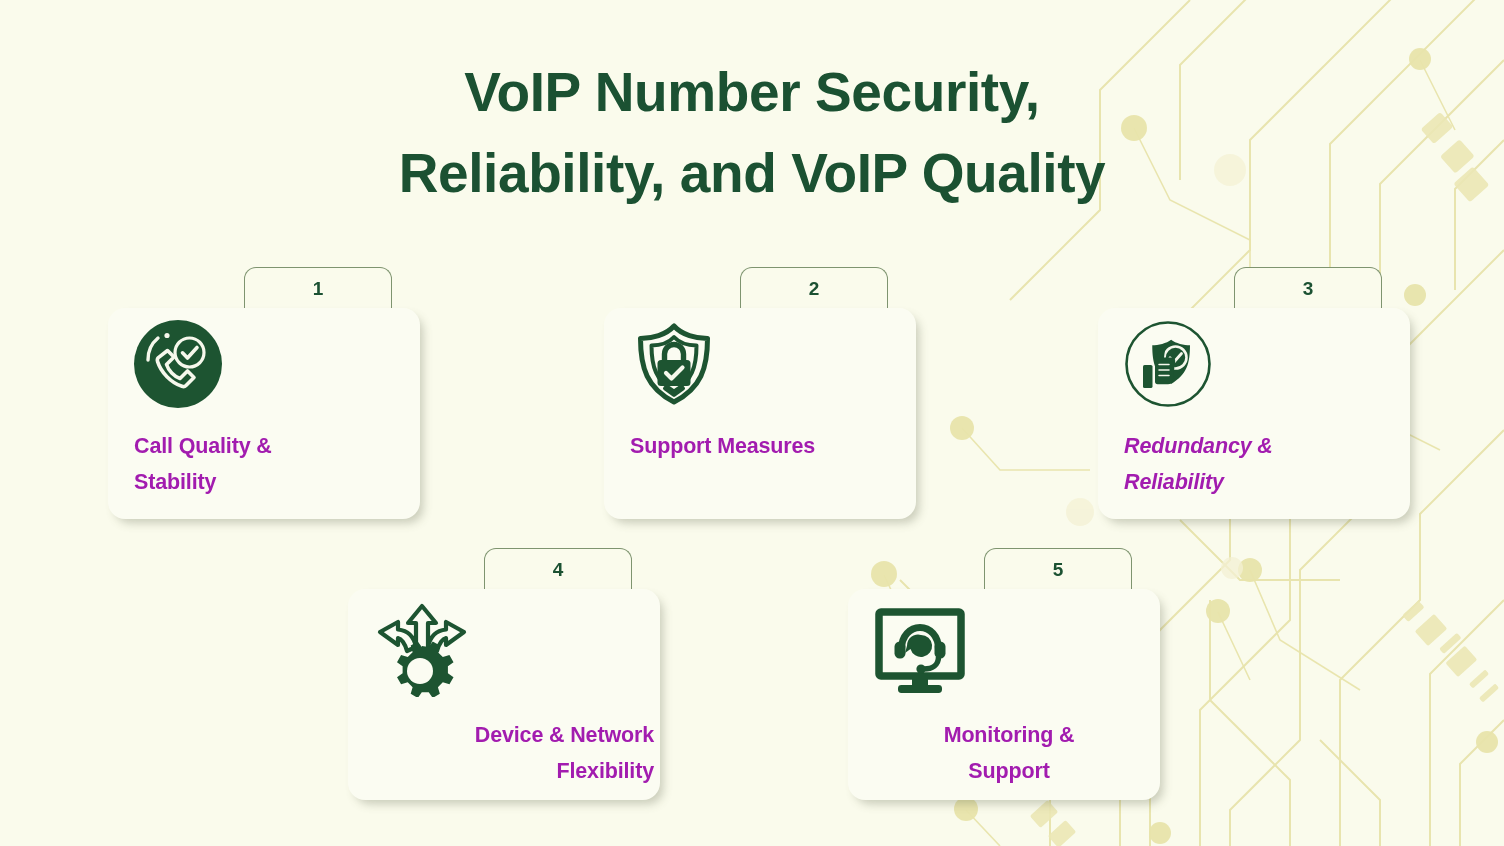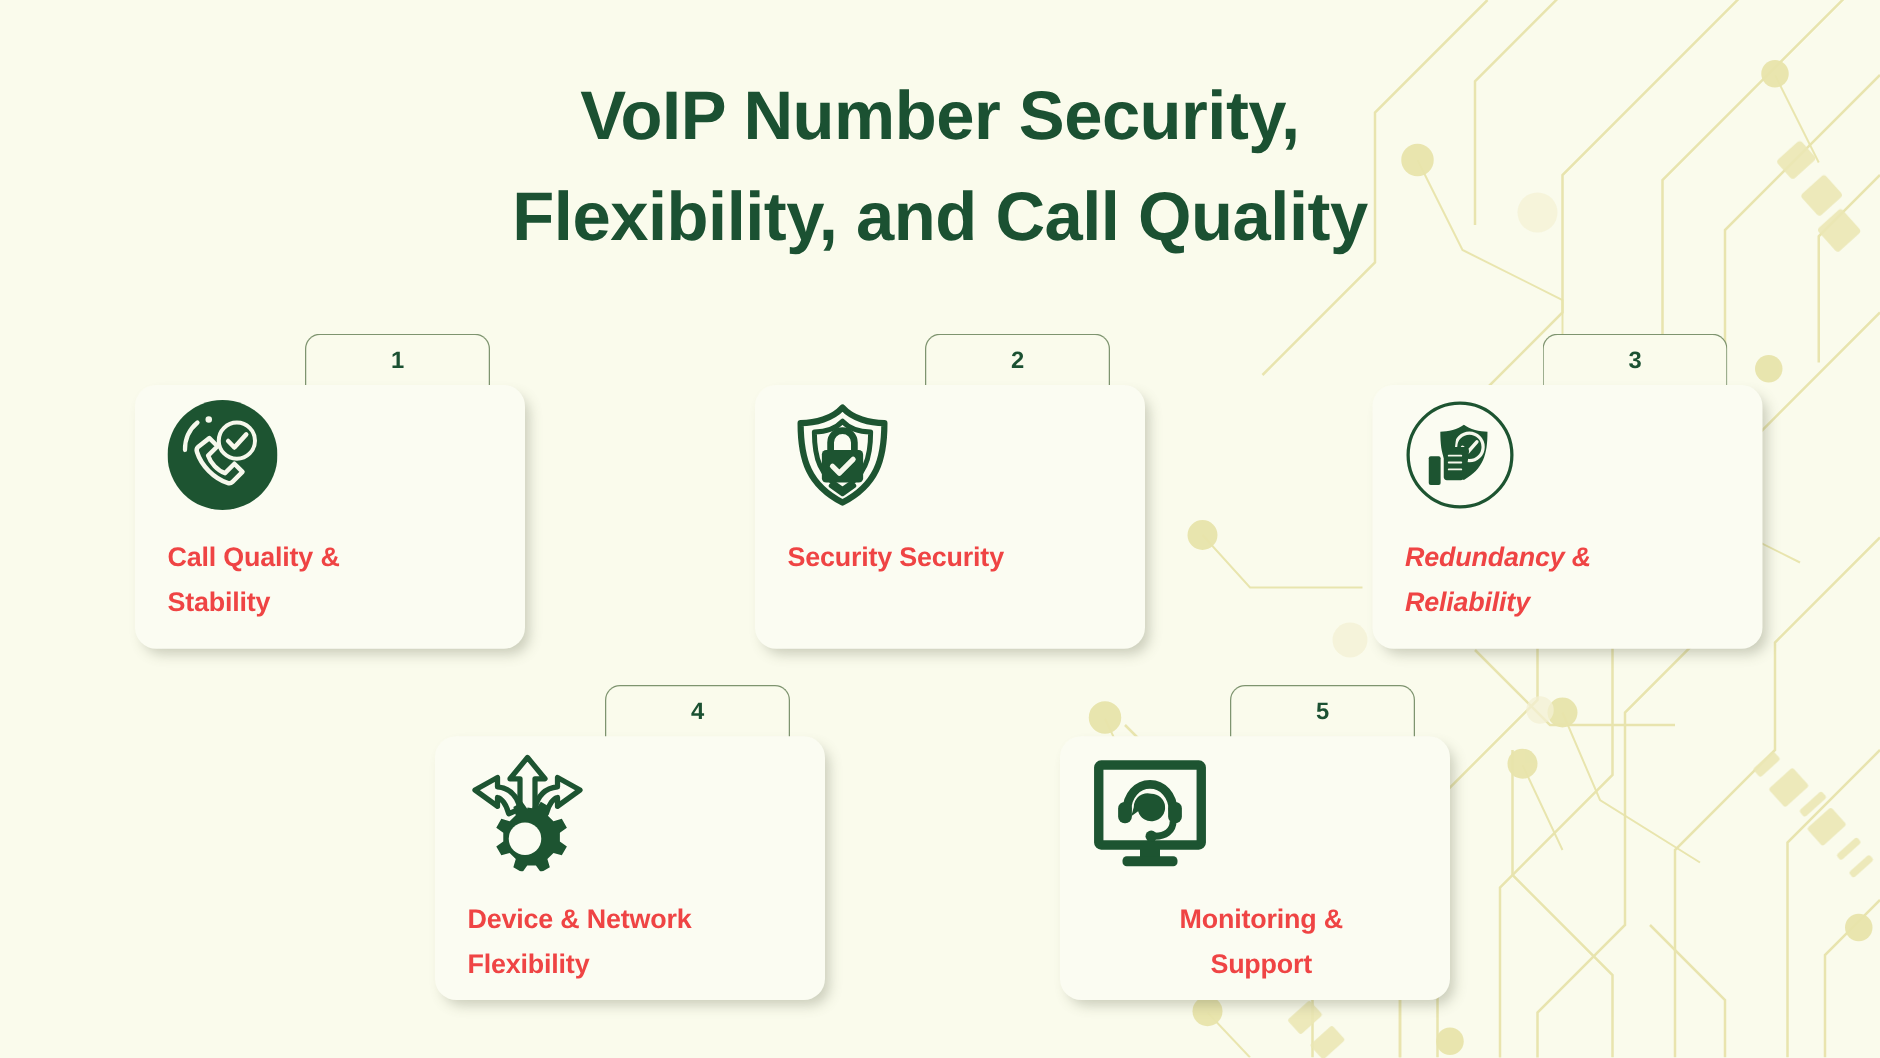--- a/index.html
+++ b/index.html
@@ -78,21 +78,21 @@
     box-shadow: 5px 6px 10px -2px rgba(90, 95, 70, 0.30);
     z-index: 2;
   }
   .card-icon {
     position: absolute;
     left: 26px;
   }
   .card-label {
     position: absolute;
     left: 26px;
-    color: #ef4444;
+    color: #a21caf;
     font-size: 21.5px;
     font-weight: bold;
     line-height: 1.68;
     white-space: pre-line;
     letter-spacing: -0.15px;
   }
 </style>
 </head>
 <body>
 
@@ -157,21 +157,21 @@
 
   <g fill="#f4f1d4" opacity="0.75">
     <circle cx="1232" cy="568" r="11"></circle>
     <circle cx="1080" cy="512" r="14"></circle>
     <circle cx="1330" cy="400" r="13"></circle>
     <circle cx="1230" cy="170" r="16"></circle>
   </g>
 </svg>
 
 <div id="page-title">VoIP Number Security,
-Flexibility, and Call Quality</div>
+Reliability, and VoIP Quality</div>
 
 <div id="cards-layer">
 
   <div class="card" style="left:108px; top:267px; width:312px; height:252px;">
     <div class="card-tab" style="left:136px; width:148px; height:52px;">
       <span class="card-number">1</span>
     </div>
     <div class="card-body" style="left:0; top:41px; width:312px; height:211px;">
       <div class="card-icon" style="top:12px; width:88px; height:88px;">
         <svg viewBox="0 0 88 88" width="88" height="88" xmlns="http://www.w3.org/2000/svg">
@@ -199,21 +199,21 @@
           <path d="M44 6 C36 15 22 18.5 10.5 18.5 C10.5 48 17 68 44 82 C71 68 77.5 48 77.5 18.5
                    C66 18.5 52 15 44 6 Z" fill="none" stroke="#1d5431" stroke-width="5" stroke-linejoin="round"></path>
           <path d="M44 17 C38.5 23 29.5 25.5 21.5 25.5 C21.5 46.5 26 61 44 71.5 C62 61 66.5 46.5 66.5 25.5
                    C58.5 25.5 49.5 23 44 17 Z" fill="none" stroke="#1d5431" stroke-width="4" stroke-linejoin="round"></path>
           <path d="M34.5 41 L34.5 34 A9.5 9.5 0 0 1 53.5 34 L53.5 41" fill="none" stroke="#1d5431" stroke-width="5.4" stroke-linecap="round"></path>
           <rect x="27.5" y="40" width="33" height="26" rx="3.5" fill="#1d5431"></rect>
           <path d="M36 53 L41.5 58.5 L52.5 47.5" stroke="#f6f8ec" stroke-width="4.2" fill="none" stroke-linecap="round" stroke-linejoin="round"></path>
           <path d="M35 68.5 L44 75 L53 68.5" stroke="#1d5431" stroke-width="4" fill="none" stroke-linecap="round" stroke-linejoin="round"></path>
         </svg>
       </div>
-      <div class="card-label" style="top:120px; width:270px;">Security Security</div>
+      <div class="card-label" style="top:120px; width:270px;">Support Measures</div>
     </div>
   </div>
 
   <div class="card" style="left:1098px; top:267px; width:312px; height:252px;">
     <div class="card-tab" style="left:136px; width:148px; height:52px;">
       <span class="card-number">3</span>
     </div>
     <div class="card-body" style="left:0; top:41px; width:312px; height:211px;">
       <div class="card-icon" style="top:12px; width:88px; height:88px;">
         <svg viewBox="0 0 88 88" width="88" height="88" xmlns="http://www.w3.org/2000/svg">
@@ -253,21 +253,21 @@
 
             <path d="M48 44
                      l6.6 1.1 3.9 -5.5 7 4 -1.9 6.5 4.8 4.8 6.5 -1.9 4 7 -5.5 3.9 0 6.8
                      5.5 3.9 -4 7 -6.5 -1.9 -4.8 4.8 1.9 6.5 -7 4 -3.9 -5.5 -6.8 0
                      -3.9 5.5 -7 -4 1.9 -6.5 -4.8 -4.8 -6.5 1.9 -4 -7 5.5 -3.9 0 -6.8
                      -5.5 -3.9 4 -7 6.5 1.9 4.8 -4.8 -1.9 -6.5 7 -4 3.9 5.5 Z" transform="translate(-3,-2) scale(1.02) translate(2,2)"></path>
             <circle cx="46" cy="70" r="13" fill="#fbfcf2"></circle>
           </g>
         </svg>
       </div>
-      <div class="card-label" style="top:128px; width:280px;">Device &amp; Network
+      <div class="card-label" style="top:128px; width:280px;text-align:right;">Device &amp; Network
 Flexibility</div>
     </div>
   </div>
 
   <div class="card" style="left:848px; top:548px; width:312px; height:252px;">
     <div class="card-tab" style="left:136px; width:148px; height:52px;">
       <span class="card-number">5</span>
     </div>
     <div class="card-body" style="left:0; top:41px; width:312px; height:211px;text-align:center;">
       <div class="card-icon" style="top:18px; width:92px; height:88px;">

